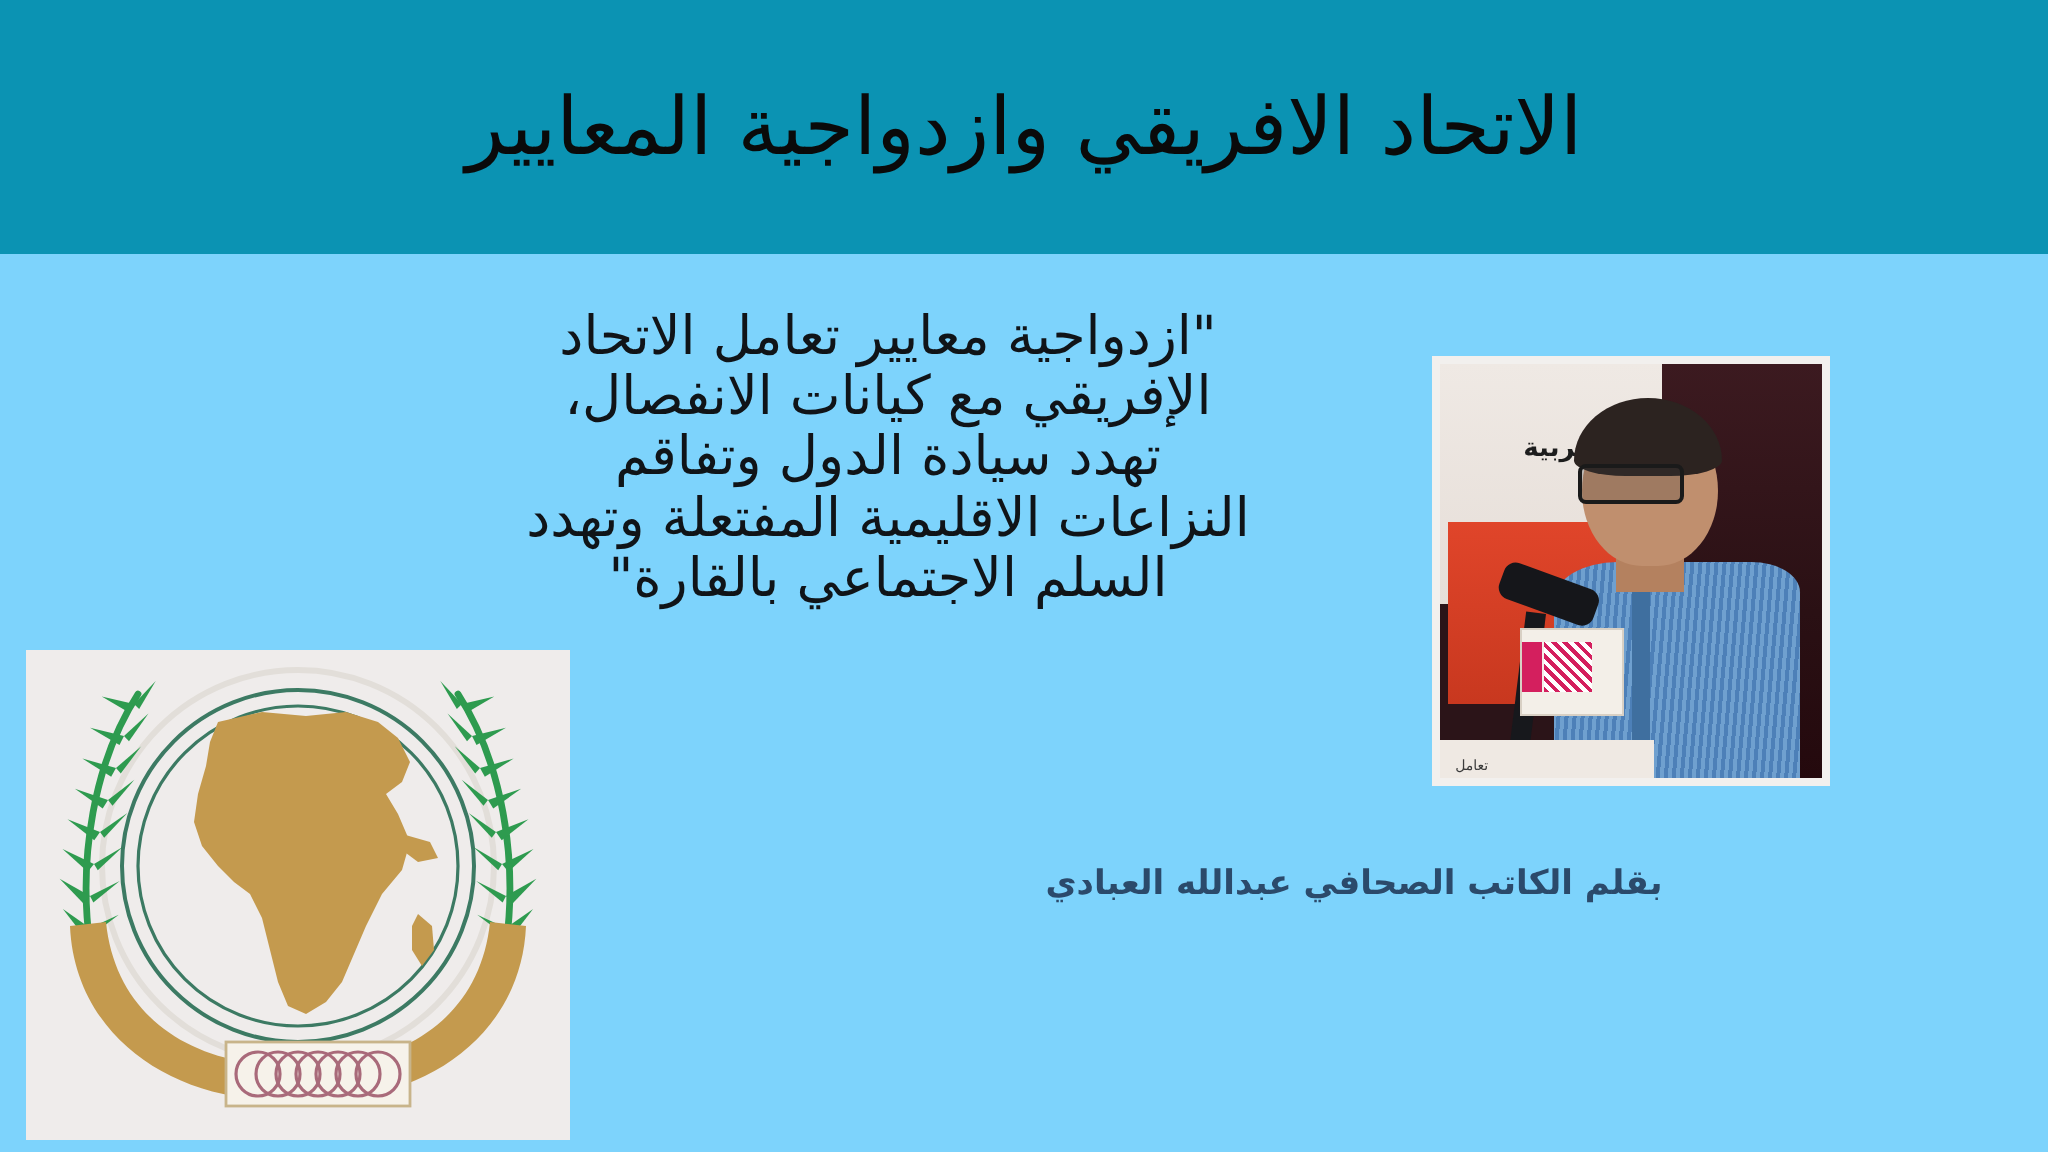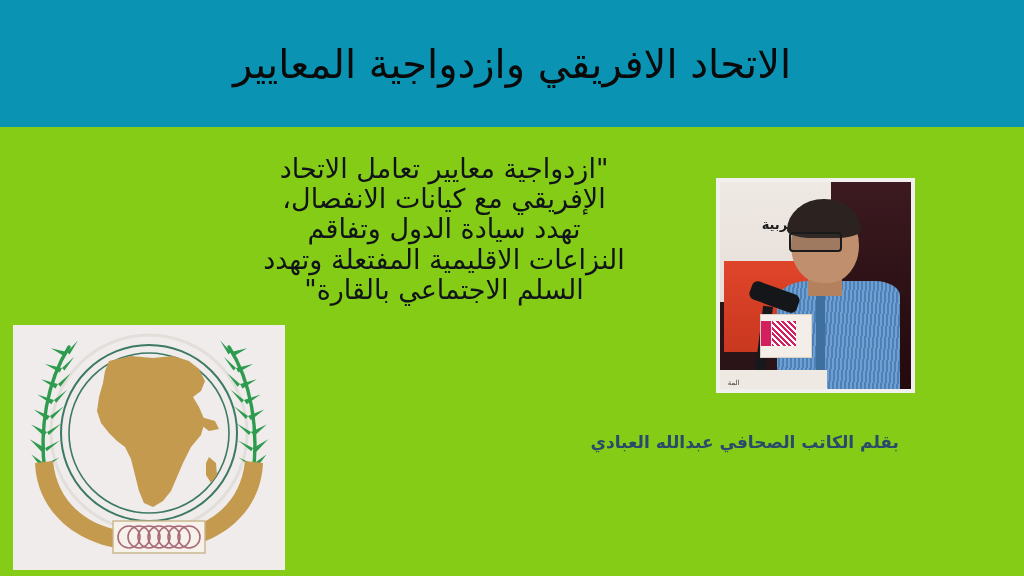--- a/index.html
+++ b/index.html
@@ -5,21 +5,21 @@
   html, body {
     margin: 0;
     padding: 0;
     background: #ffffff;
   }
   #slide {
     position: relative;
     width: 1024px;
     height: 576px;
     overflow: hidden;
-    background: #84cc16;
+    background: #7dd3fc;
     font-family: "DejaVu Sans", sans-serif;
   }
 
   
   #header-band {
     position: absolute;
     left: 0;
     top: 0;
     width: 1024px;
     height: 127px;
@@ -57,25 +57,25 @@
     color: #101418;
     font-family: "DejaVu Sans", sans-serif;
     font-size: 27px;
     line-height: 1.12;
     font-weight: 400;
   }
 
   
   #byline {
     position: absolute;
-    right: 125px;
+    right: 137px;
     top: 430px;
     width: 420px;
     direction: rtl;
-    text-align: right;
+    text-align: center;
     color: #2b4a6b;
     font-family: "DejaVu Sans", sans-serif;
     font-size: 17px;
     font-weight: bold;
     line-height: 1.45;
   }
   #byline .byline-line { display: block; }
 
   
   #speaker-photo {
@@ -222,21 +222,21 @@
       <div class="ph-neck"></div>
       <div class="ph-head"></div>
       <div class="ph-hair"></div>
       <div class="ph-glasses"></div>
       <div class="ph-mic-stand"></div>
       <div class="ph-mic-body"></div>
       <div class="ph-mic-flag"></div>
       <div class="ph-mic-flag-logo2"></div>
       <div class="ph-mic-flag-logo"></div>
       <div class="ph-bottom-strip"></div>
-      <div class="ph-bottom-text">المة</div>
+      <div class="ph-bottom-text">تعامل</div>
     </div>
   </div>
 
   <div id="au-logo">
     <svg viewBox="0 0 272 245" xmlns="http://www.w3.org/2000/svg">
       <rect x="0" y="0" width="272" height="245" fill="#efeceb"></rect>
 
       <circle cx="136" cy="108" r="98" fill="none" stroke="#e2ded9" stroke-width="3"></circle>
 
       <circle cx="136" cy="108" r="88" fill="none" stroke="#3c7a63" stroke-width="2"></circle>

